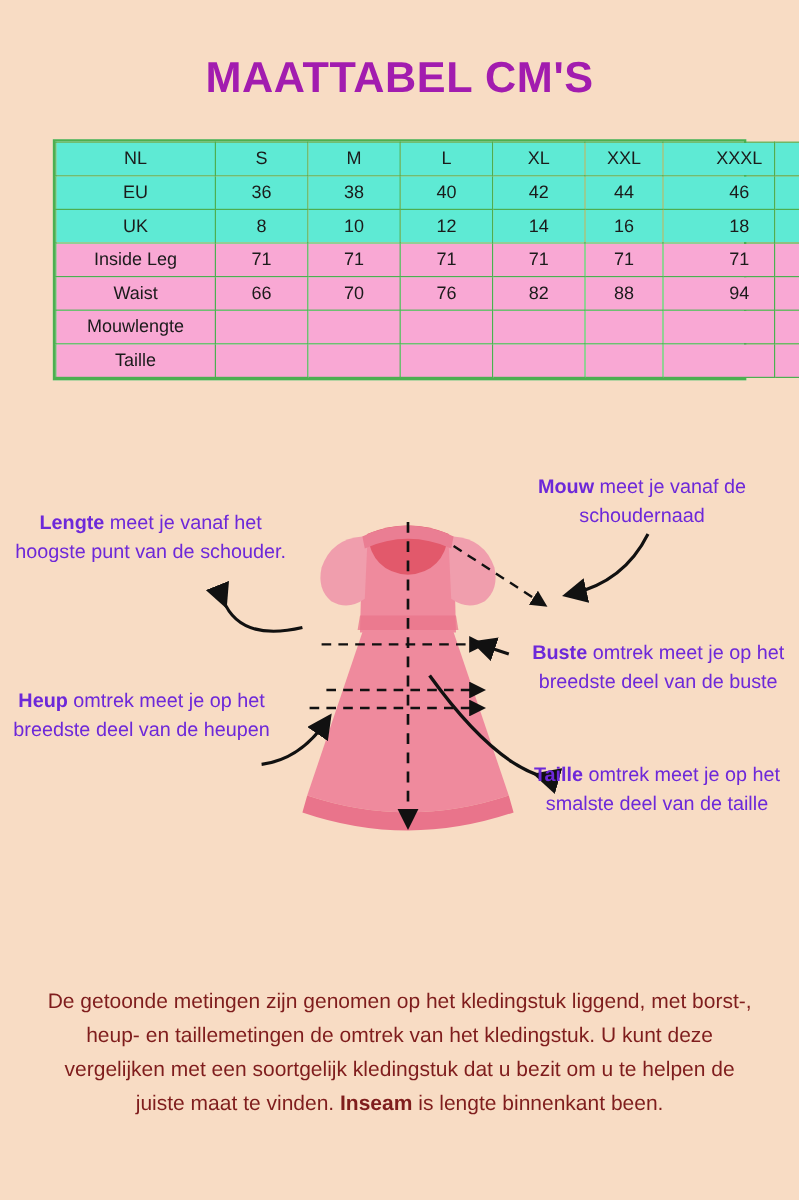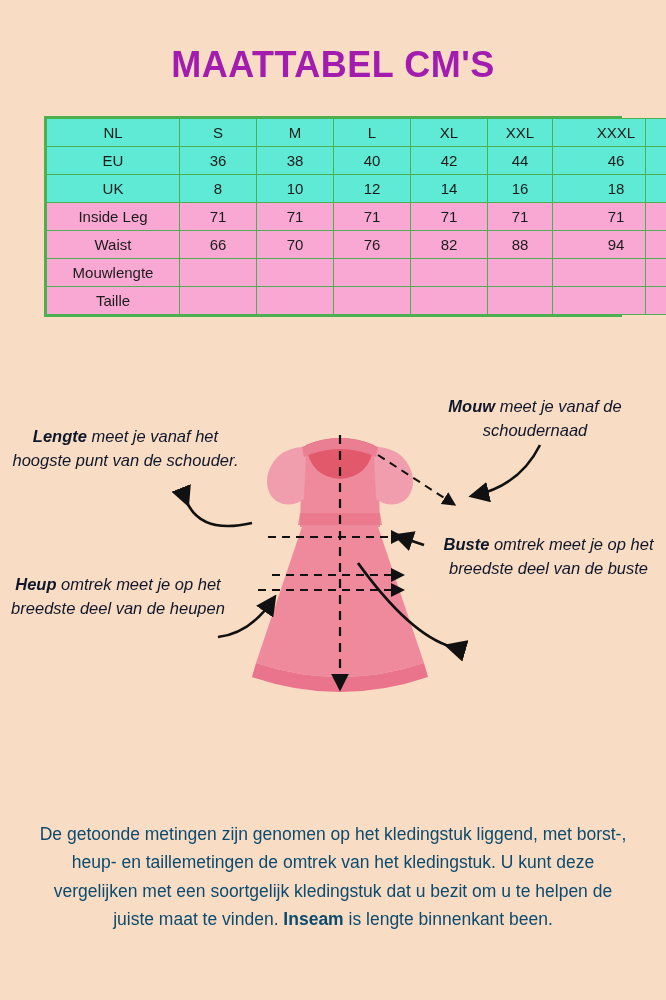--- a/index.html
+++ b/index.html
@@ -71,22 +71,21 @@
   .dress-svg {
     position: absolute;
     left: 210px;
     top: 10px;
   }
 
   .callout {
     position: absolute;
     font-size: 16.5px;
     line-height: 1.45;
-    color: #0f172a;
-    font-style: italic;
+    color: #6d28d9;
   }
   .callout b { font-weight: bold; }
 
   .c-lengte {
     left: 8px;
     top: 40px;
     width: 235px;
     text-align: center;
   }
   .c-mouw {
@@ -123,21 +122,21 @@
 
   
   .footer-note {
     position: absolute;
     left: 33px;
     right: 33px;
     top: 820px;
     text-align: center;
     font-size: 17.5px;
     line-height: 1.62;
-    color: #0c4a6e;
+    color: #7f1d1d;
   }
   .footer-note b { font-weight: bold; }
 </style>
 </head>
 <body>
 
 <div class="title">MAATTABEL CM'S</div>
 
 <div class="table-wrap">
   <table class="size-table">
@@ -277,17 +276,20 @@
   </div>
 
   <div class="callout c-buste">
     <b>Buste</b><span> omtrek meet je op het breedste deel van de buste</span>
   </div>
 
   <div class="callout c-heup">
     <b>Heup</b><span> omtrek meet je op het breedste deel van de heupen</span>
   </div>
 
+  <div class="callout c-taille">
+    <b>Taille</b><span> omtrek meet je op het smalste deel van de taille</span>
+  </div>
 </div>
 
 <div class="footer-note">
   <span>De getoonde metingen zijn genomen op het kledingstuk liggend, met borst-, heup- en taillemetingen de omtrek van het kledingstuk. U kunt deze vergelijken met een soortgelijk kledingstuk dat u bezit om u te helpen de juiste maat te vinden. </span><b>Inseam</b><span> is lengte binnenkant been.</span>
 </div>
 
 </body></html>

